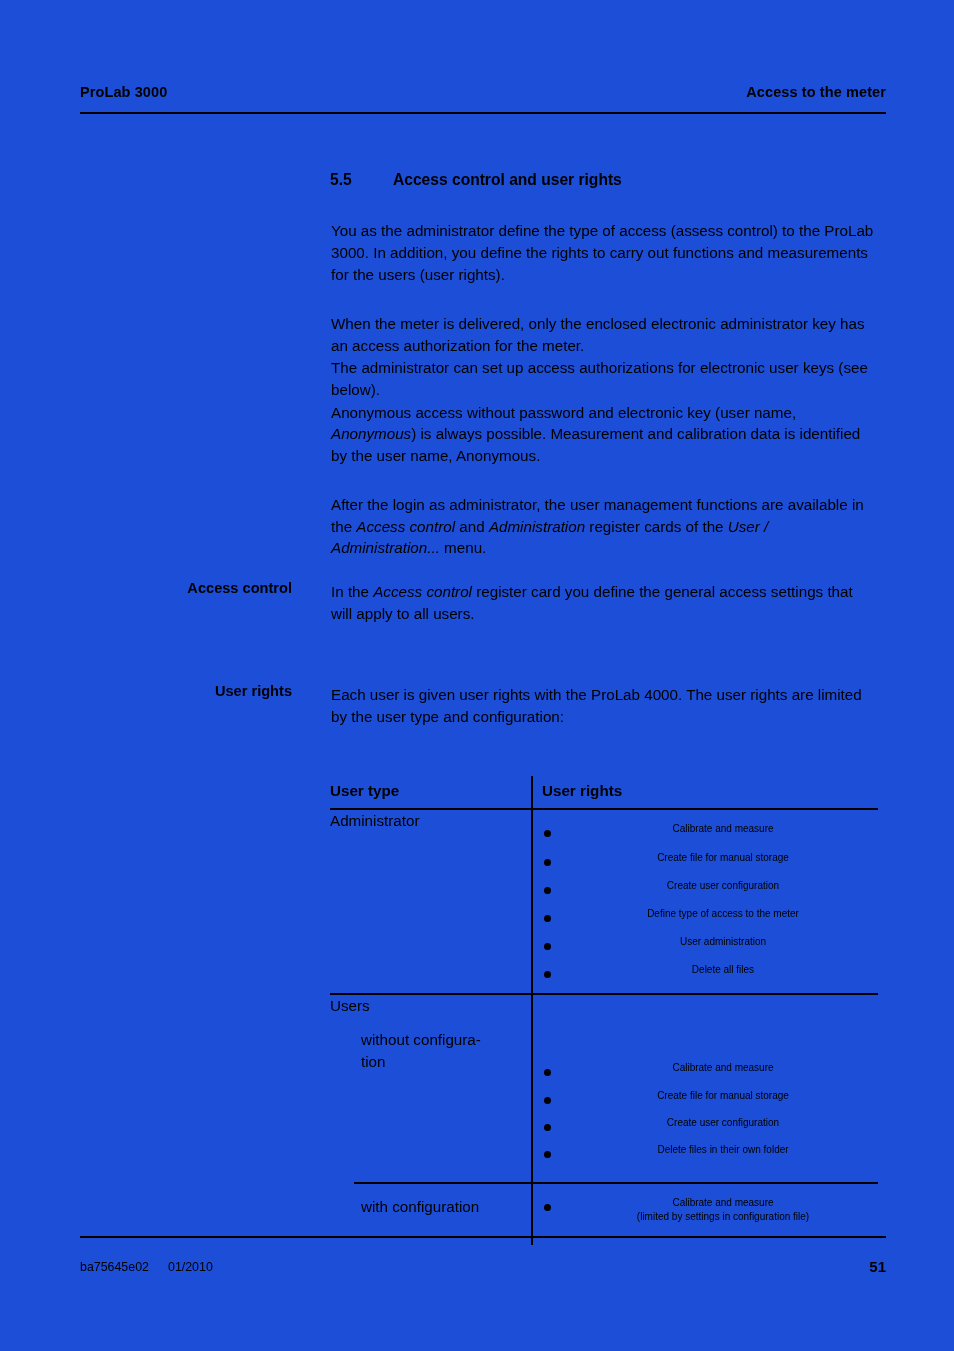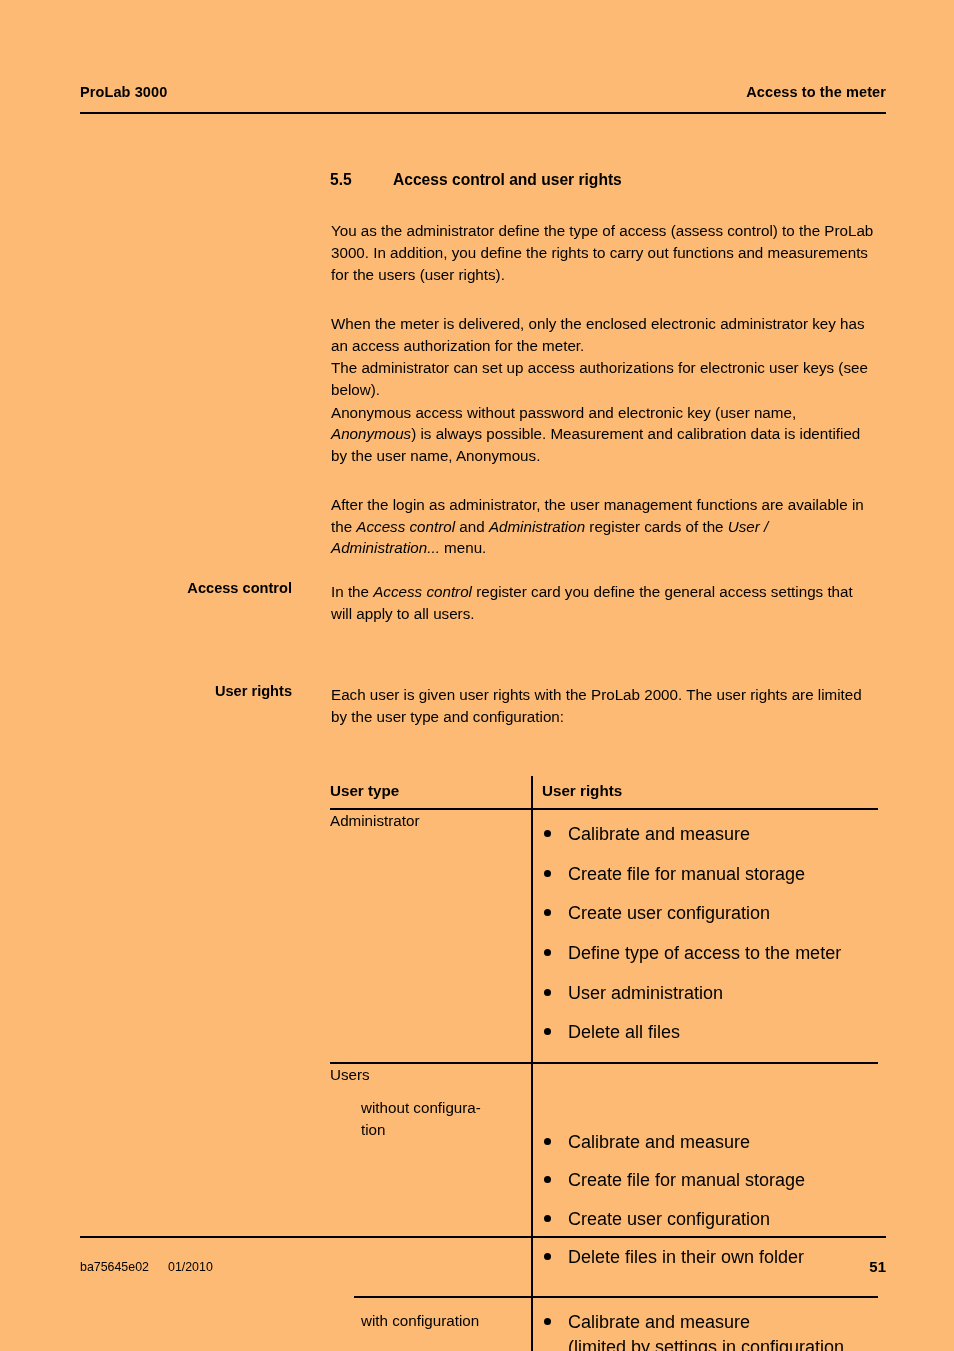--- a/index.html
+++ b/index.html
@@ -8,21 +8,21 @@
     background: #ffffff;
   }
   body {
     font-family: "Liberation Sans", sans-serif;
     color: #000000;
   }
   .page {
     position: relative;
     width: 954px;
     height: 1351px;
-    background: #fdba74;
+    background: #1d4ed8;
     overflow: hidden;
   }
 
   
   .page-header {
     position: absolute;
     left: 80px;
     top: 84px;
     width: 806px;
     display: flex;
@@ -145,24 +145,25 @@
     padding-top: 0;
   }
   ul.bullets {
     list-style: none;
     margin: 0;
     padding: 0;
     padding-top: 12px;
   }
   ul.bullets li {
     position: relative;
-    font-size: 18px;
+    font-size: 10px;
     line-height: 1.42;
     padding-left: 26px;
     margin-bottom: 14px;
+    text-align: center;
   }
   ul.bullets li:last-child { margin-bottom: 0; }
   ul.bullets li::before {
     content: "";
     position: absolute;
     left: 2px;
     top: 8px;
     width: 7px;
     height: 7px;
     border-radius: 50%;
@@ -264,21 +265,21 @@
       <div class="main-col">
         <p class="para"><span>In the </span><i>Access control</i><span> register card you define the general access settings that will apply to all users.</span></p>
       </div>
     </div>
 
     <div class="gap-58"></div>
 
     <div class="row">
       <div class="margin-col">User rights</div>
       <div class="main-col">
-        <p class="para">Each user is given user rights with the ProLab 2000. The user rights are limited by the user type and configuration:</p>
+        <p class="para">Each user is given user rights with the ProLab 4000. The user rights are limited by the user type and configuration:</p>
       </div>
     </div>
 
     <div class="gap-36"></div>
 
     <div class="row">
       <div class="margin-col"></div>
       <div class="main-col">
         <div class="rights-table">
 

